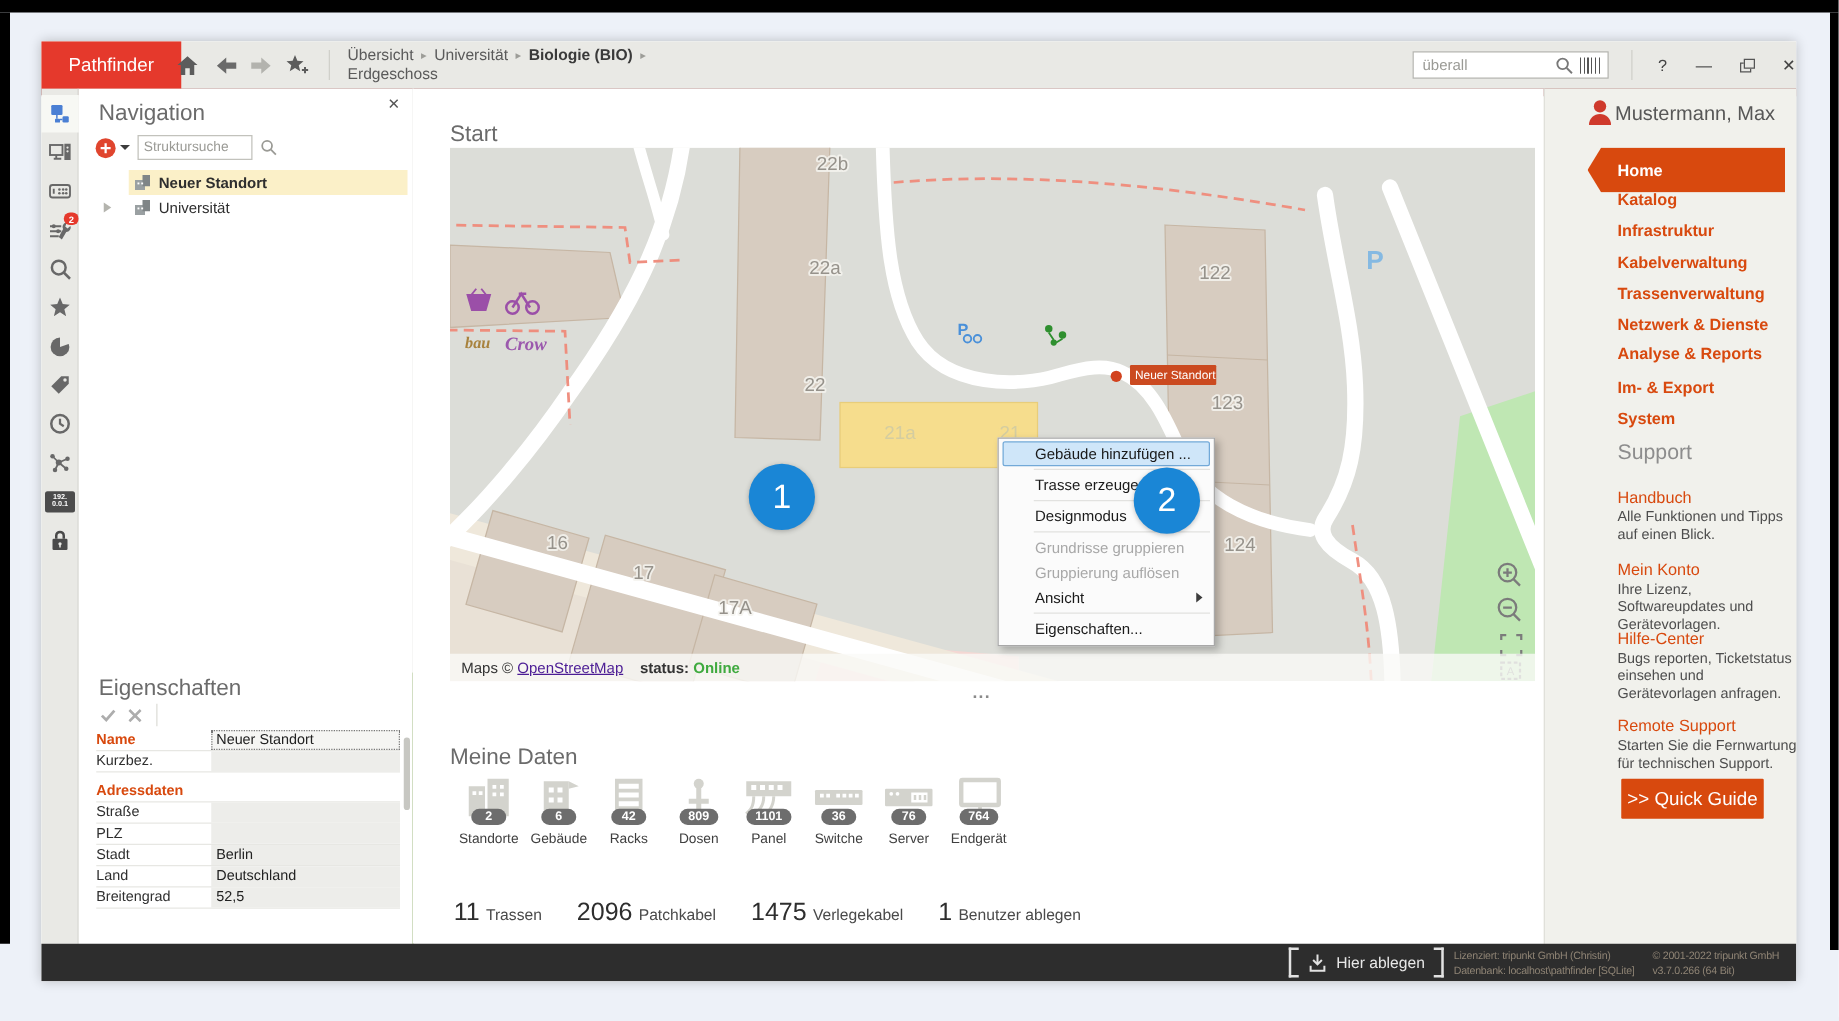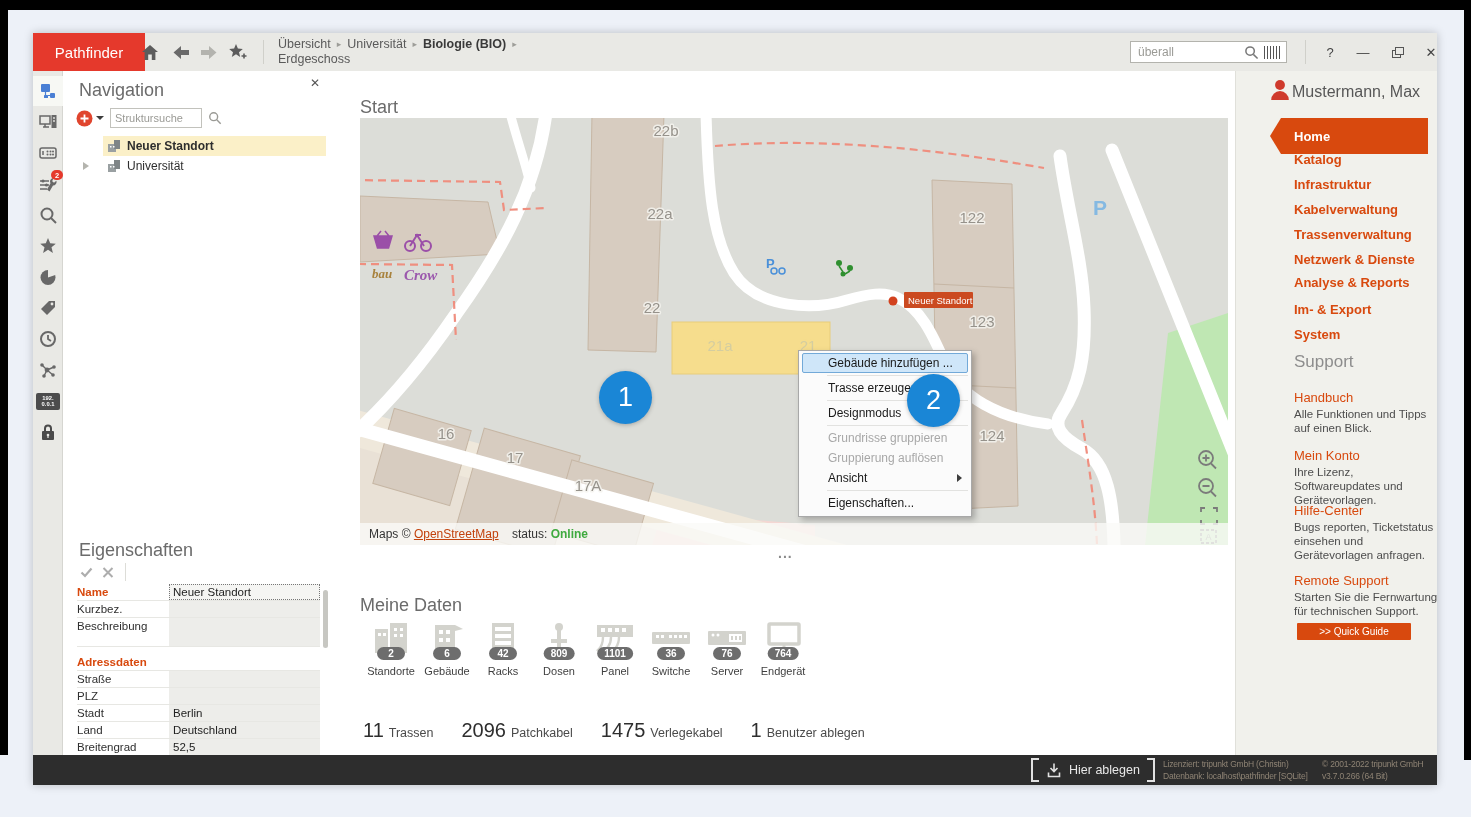--- a/index.html
+++ b/index.html
@@ -62,22 +62,22 @@
   .pv{flex:1;background:#ededea;display:flex;align-items:center;padding:0 4px;color:#222}
   .pv.focus{background:#f5f5f3;outline:1px dotted #777;outline-offset:-1px}
   .psection{height:16px;margin-top:7px;display:flex;align-items:center;font-weight:bold;color:#d8490e;font-size:11.5px;border-bottom:1px solid #e7e7e3}
   .pscroll{position:absolute;right:2px;top:52px;width:5px;height:58px;background:#c7c7c2;border-radius:3px}
 
   
   .main{position:absolute;left:297px;top:38px;width:905px;height:684px;background:#fff}
   .h-main{position:absolute;font-size:18px;color:#6b6b6b}
   .map-wrap{position:absolute;left:30px;top:47px;width:868px;height:427px;overflow:hidden;cursor:grab}
   .map-attr{position:absolute;left:0;right:0;bottom:0;height:22px;background:rgba(250,250,247,.8);font-size:12px;color:#333;line-height:22px;padding-left:9px}
-  .map-attr a{color:#c2410c;text-decoration:underline;cursor:pointer}
-  .map-attr .st{font-weight:normal;margin-left:10px}
+  .map-attr a{color:#4c1d95;text-decoration:underline;cursor:pointer}
+  .map-attr .st{font-weight:bold;margin-left:10px}
   .map-attr .online{color:#3faa3f;font-weight:bold}
   .map-dots{position:absolute;left:448px;top:474px;font-size:14px;font-weight:bold;color:#8a8a8a;letter-spacing:1px;cursor:pointer}
 
   
   .ctx{position:absolute;left:468px;top:279px;width:172px;background:#fbfbfb;border:1px solid #a8a8a8;box-shadow:3px 3px 6px rgba(0,0,0,.25);padding:2px 0 3px;z-index:5}
   .ctx .item{height:20px;line-height:20px;padding-left:29px;font-size:12px;color:#1a1a1a;position:relative;cursor:pointer}
   .ctx .item.hl{margin:0 3px;background:#cfe6f9;border:1px solid #72a9d8;border-radius:2px;height:18px;line-height:18px;padding-left:25px}
   .ctx .item.disabled{color:#a8a8a8;cursor:default}
   .ctx .sep{height:1px;background:#e2e2e0;margin:2px 3px 2px 28px}
   .ctx .subarrow{position:absolute;right:9px;top:6px;width:0;height:0;border-top:4px solid transparent;border-bottom:4px solid transparent;border-left:5px solid #3c3c3c}
@@ -97,21 +97,21 @@
   .total .tl{font-size:12.5px;color:#4a4a4a}
 
   
   .sidebar{position:absolute;left:1202px;top:38px;width:202px;height:684px;background:#f1f1ec;border-left:1px solid #e0e0da}
   .user{position:absolute;left:33px;top:8px;display:flex;align-items:flex-end;gap:1px;font-size:16px;color:#575757}
   .home-banner{position:absolute;left:34px;top:47px;width:158px;height:36px;background:#d8490e;clip-path:polygon(0 50%,11px 0,100% 0,100% 100%,11px 100%);color:#fff;font-size:13px;font-weight:bold;display:flex;align-items:center;padding-left:24px;box-sizing:border-box;cursor:pointer}
   .side-link{position:absolute;left:58px;font-size:13px;font-weight:600;color:#d8490e;cursor:pointer;white-space:nowrap}
   .support-h{position:absolute;left:58px;top:281px;font-size:17px;color:#8d8d8d}
   .sup-t{position:absolute;left:58px;font-size:13px;color:#d8490e;cursor:pointer;white-space:nowrap}
   .sup-d{position:absolute;left:58px;width:146px;font-size:11.5px;line-height:14px;color:#4d4d4d}
-  .qg-btn{position:absolute;left:61px;top:552px;width:114px;height:17px;background:#d8490e;color:#fff;font-size:10px;display:flex;align-items:center;justify-content:center;cursor:pointer;border-radius:1px}
+  .qg-btn{position:absolute;left:61px;top:552px;width:114px;height:32px;background:#d8490e;color:#fff;font-size:15px;display:flex;align-items:center;justify-content:center;cursor:pointer;border-radius:1px}
 
   
   .statusbar{position:absolute;left:0;top:722px;width:1404px;height:30px;background:#2d2d2d}
   .dropzone{position:absolute;left:998px;top:4px;height:22px;display:flex;align-items:center;gap:7px;color:#e8e8e8;font-size:12.5px;cursor:pointer}
   .bk{width:6px;height:20px}
   .bk.l{border:2px solid #e2e2e2;border-right:none}
   .bk.r{border:2px solid #e2e2e2;border-left:none}
   .sb-col{position:absolute;top:3px;font-size:8.5px;letter-spacing:-.2px;line-height:12px;color:#8e8374;white-space:nowrap}
 
   
@@ -322,24 +322,20 @@
           </svg>
         </span>
     </div>
     <div class="props-grid">
       <div class="prow">
         <span class="pl req">Name</span>
         <span class="pv focus">Neuer Standort</span>
       </div>
       <div class="prow">
         <span class="pl">Kurzbez.</span>
-        <span class="pv"></span>
-      </div>
-      <div class="prow tall">
-        <span class="pl" style="align-self:flex-start;margin-top:2px">Beschreibung</span>
         <span class="pv"></span>
       </div>
       <div class="psection">Adressdaten</div>
       <div class="prow">
         <span class="pl">Straße</span>
         <span class="pv"></span>
       </div>
       <div class="prow">
         <span class="pl">PLZ</span>
         <span class="pv"></span>

